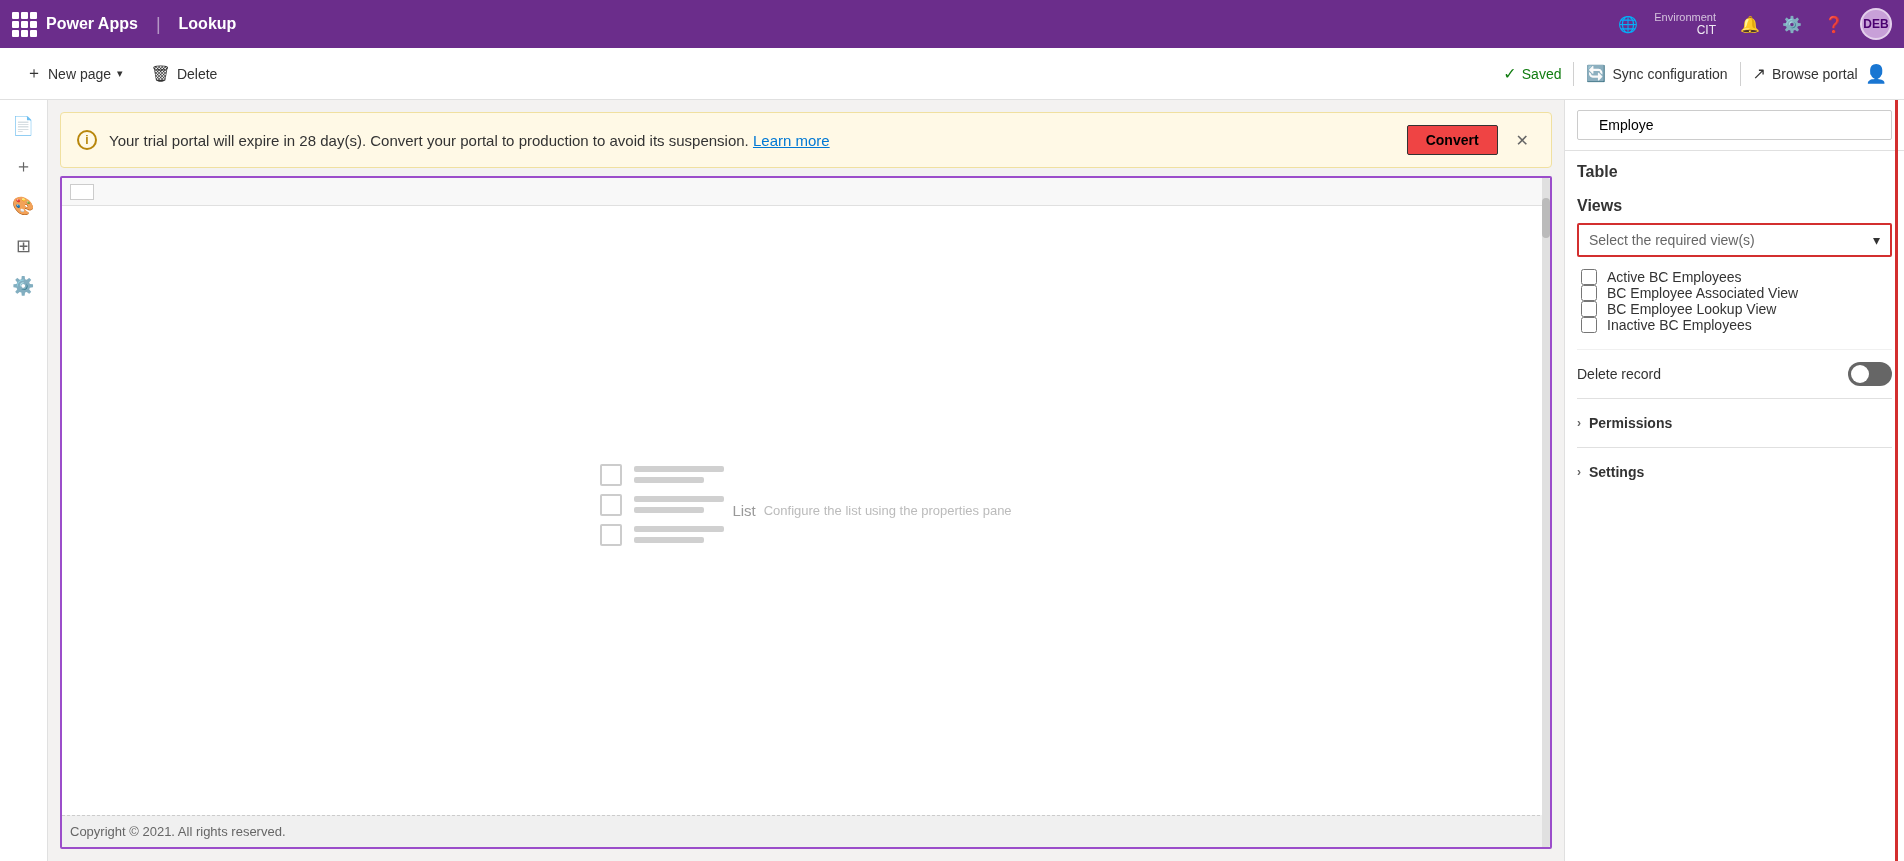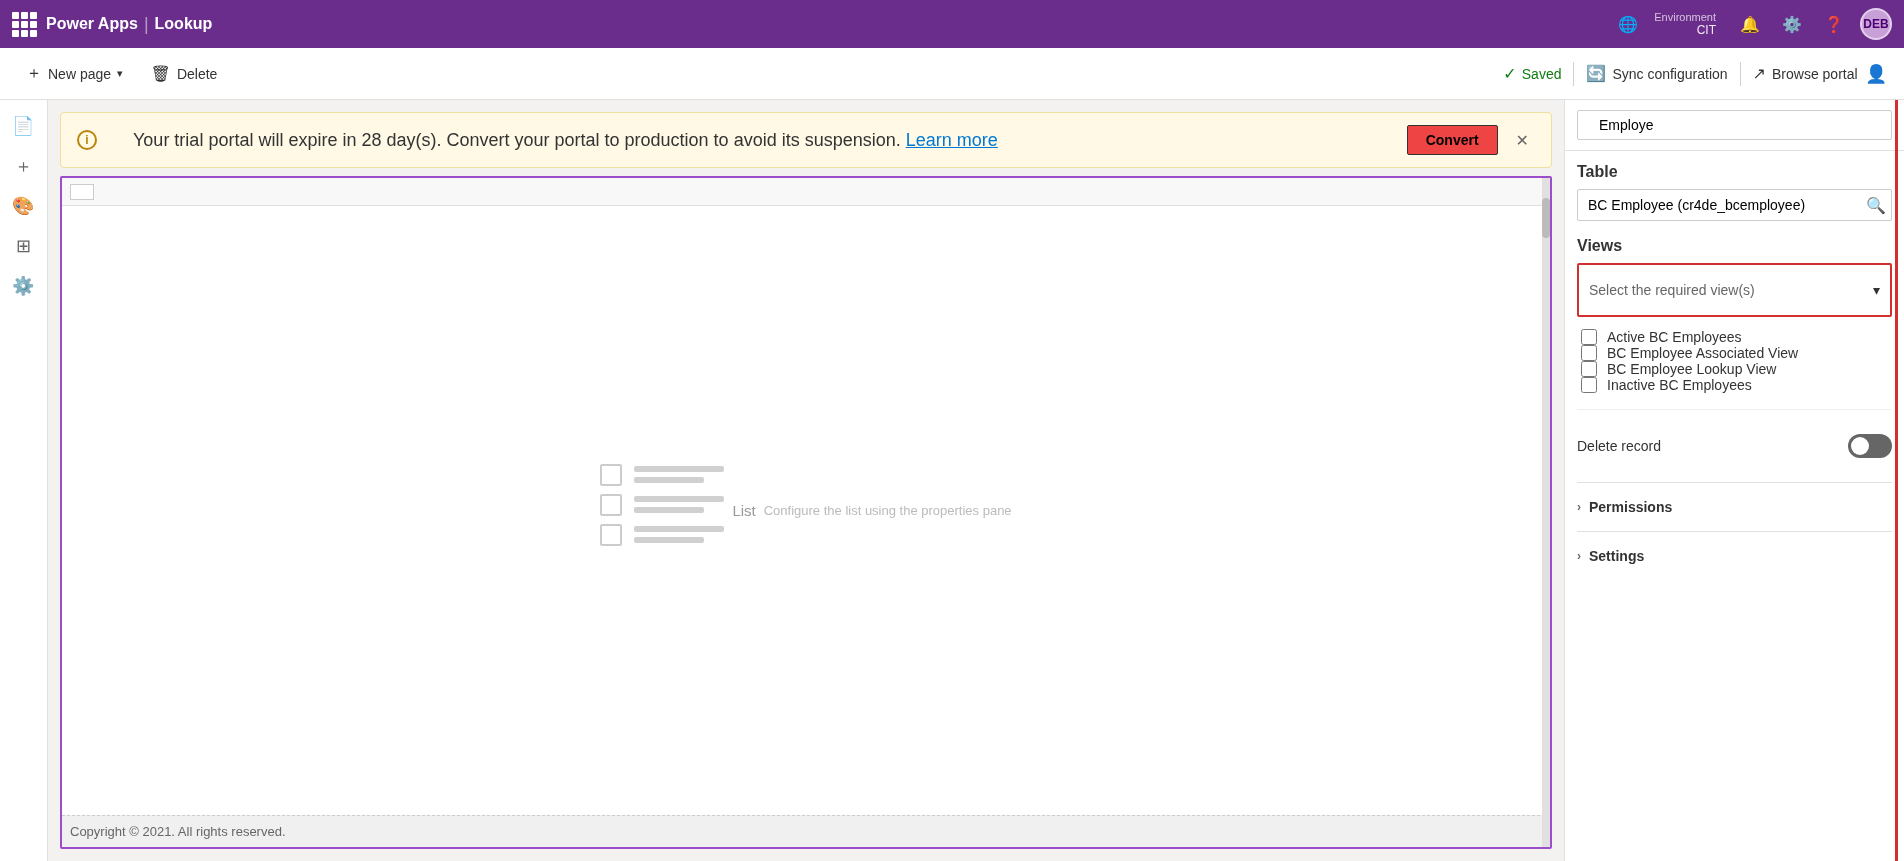--- a/index.html
+++ b/index.html
@@ -26,21 +26,21 @@
     .top-nav .waffle span {
       background: white;
       border-radius: 1px;
     }
     .top-nav .app-title {
       font-size: 16px;
       font-weight: 600;
       color: white;
       display: flex;
       align-items: center;
-      gap: 6px;
+      gap: 18px;
     }
     .top-nav .app-title .separator {
       color: rgba(255,255,255,0.5);
       font-weight: 300;
       font-size: 18px;
     }
     .top-nav .spacer { flex: 1; }
     .top-nav .env-block {
       display: flex;
       flex-direction: column;
@@ -156,21 +156,21 @@
     }
     .banner .info-icon {
       width: 20px; height: 20px;
       border-radius: 50%;
       border: 2px solid #b8860b;
       color: #b8860b;
       display: flex; align-items: center; justify-content: center;
       font-size: 12px; font-weight: 700;
       flex-shrink: 0;
     }
-    .banner .banner-text { flex: 1; font-size: 18px; color: #333; margin-left: 24px; }
+    .banner .banner-text { flex: 1; font-size: 15px; color: #333; }
     .banner .learn-more { color: #0078d4; text-decoration: underline; cursor: pointer; }
     .convert-btn {
       padding: 6px 18px;
       border: 1px solid #333;
       background: #ef4444;
       cursor: pointer;
       font-size: 14px;
       font-weight: 600;
       border-radius: 2px;
     }
@@ -333,21 +333,21 @@
       transform: translateY(-50%);
       background: none; border: none; cursor: pointer;
       font-size: 16px; color: #666;
     }
     .views-dropdown {
       border: 2px solid #d32f2f;
       border-radius: 2px;
       display: flex;
       align-items: center;
       justify-content: space-between;
-      padding: 17px 10px;
+      padding: 7px 10px;
       cursor: pointer;
       background: white;
       margin-bottom: 12px;
     }
     .views-dropdown span { font-size: 14px; color: #666; }
     .views-dropdown .chevron { font-size: 14px; color: #333; }
     .checkbox-list {
       display: flex;
       flex-direction: column;
       gap: 0;
@@ -363,21 +363,21 @@
     }
     .checkbox-item input[type="checkbox"] {
       width: 16px; height: 16px;
       cursor: pointer;
       accent-color: #0078d4;
     }
     .delete-record-row {
       display: flex;
       align-items: center;
       justify-content: space-between;
-      padding: 24px 0;
+      padding: 12px 0;
       border-top: 1px solid #f0f0f0;
       margin-top: 8px;
     }
     .delete-record-label { font-size: 14px; color: #333; font-weight: 500; }
     .toggle-switch {
       position: relative;
       width: 44px; height: 24px;
     }
     .toggle-slider {
       position: absolute;
@@ -545,24 +545,20 @@
   <div class="properties-panel" style="position:relative;">
 
     <div class="props-search">
       <input type="text" style="font-size: 14px;" placeholder="Employe" value="Employe">
     </div>
 
     <div class="props-content">
 
       <div class="props-field">
         <div class="props-section-label">Table</div>
-        <div class="props-input-with-icon">
-          <input type="text" style="font-size: 14px;" placeholder="BC Employee (cr4de_bcemployee)" value="BC Employee (cr4de_bcemployee)">
-          <button class="search-icon-btn">🔍</button>
-        </div>
       </div>
 
       <div class="props-field">
         <div class="props-section-label">Views</div>
         <div class="views-dropdown">
           <span>Select the required view(s)</span>
           <span class="chevron">▾</span>
         </div>
 
         <div class="checkbox-list">

